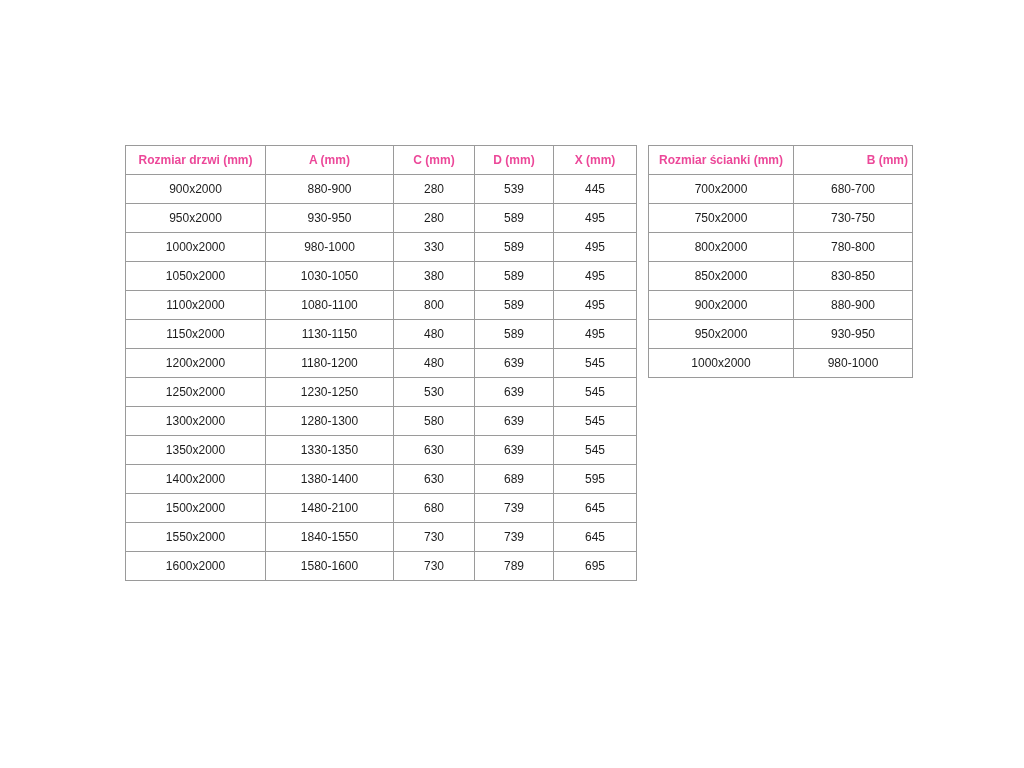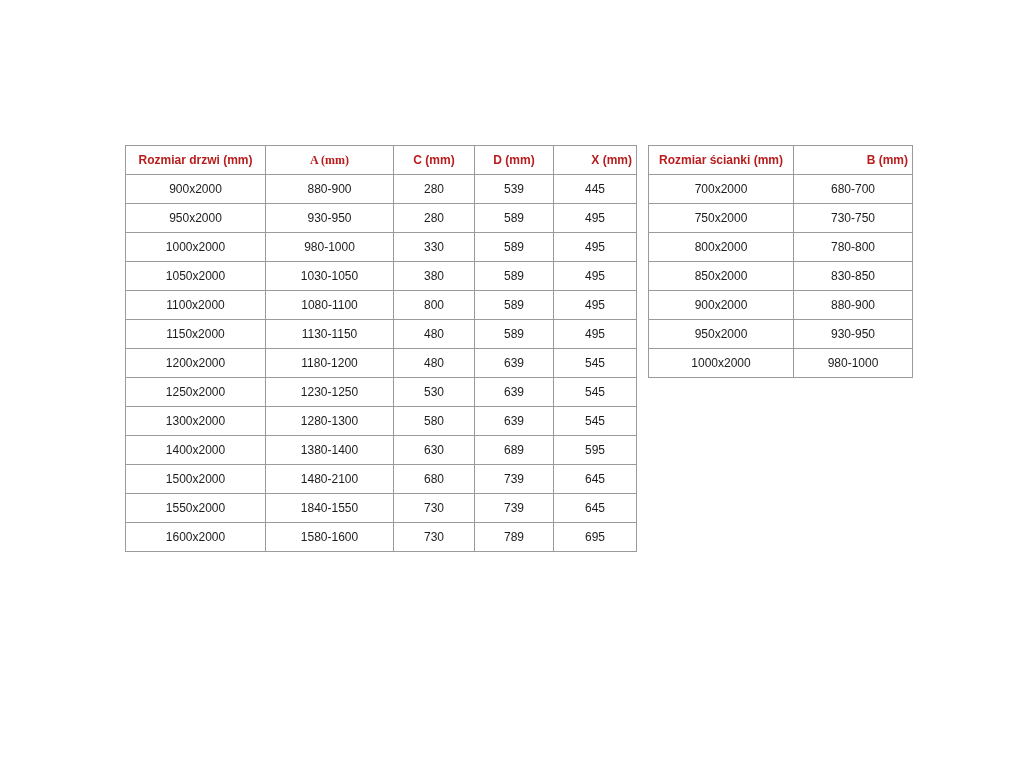--- a/index.html
+++ b/index.html
@@ -28,33 +28,33 @@
       vertical-align: middle;
       font-size: 12px;
       color: #1c1c1c;
       padding: 0 4px;
       height: 28px;
       white-space: nowrap;
       overflow: hidden;
     }
     .spec-table th {
       font-weight: bold;
-      color: #b91c1c;
+      color: #ec4899;
     }
     
     .doors-table {
       left: 125px;
       top: 145px;
       width: 466px;
     }
     .doors-table th:nth-child(1) { width: 131px; }
-    .doors-table th:nth-child(2) { width: 119px; font-family: Liberation Serif, serif; }
+    .doors-table th:nth-child(2) { width: 119px; }
     .doors-table th:nth-child(3) { width: 72px; }
     .doors-table th:nth-child(4) { width: 70px; margin-left: 40px; }
-    .doors-table th:nth-child(5) { width: 74px; text-align: right; }
+    .doors-table th:nth-child(5) { width: 74px; }
     
     .walls-table {
       left: 648px;
       top: 145px;
       width: 246px;
     }
     .walls-table th:nth-child(1) { width: 136px; margin-top: 48px; }
     .walls-table th:nth-child(2) { width: 110px; text-align: right; }
   </style>
 </head>
@@ -129,20 +129,27 @@
           <td>545</td>
         </tr>
         <tr>
           <td>1300x2000</td>
           <td>1280-1300</td>
           <td>580</td>
           <td>639</td>
           <td>545</td>
         </tr>
         <tr>
+          <td>1350x2000</td>
+          <td>1330-1350</td>
+          <td>630</td>
+          <td>639</td>
+          <td>545</td>
+        </tr>
+        <tr>
           <td>1400x2000</td>
           <td>1380-1400</td>
           <td>630</td>
           <td>689</td>
           <td>595</td>
         </tr>
         <tr>
           <td>1500x2000</td>
           <td>1480-2100</td>
           <td>680</td>

